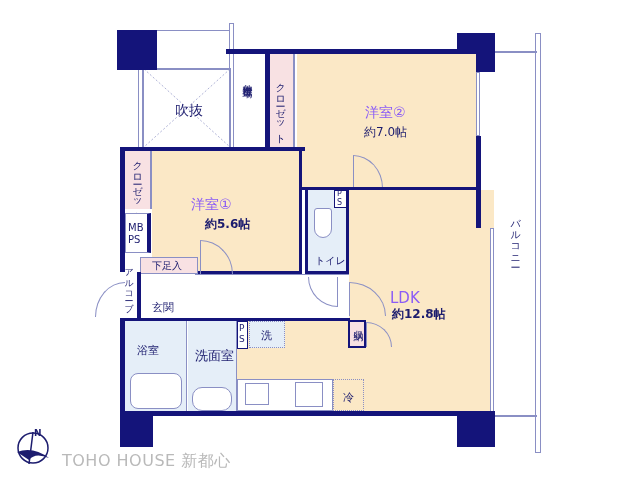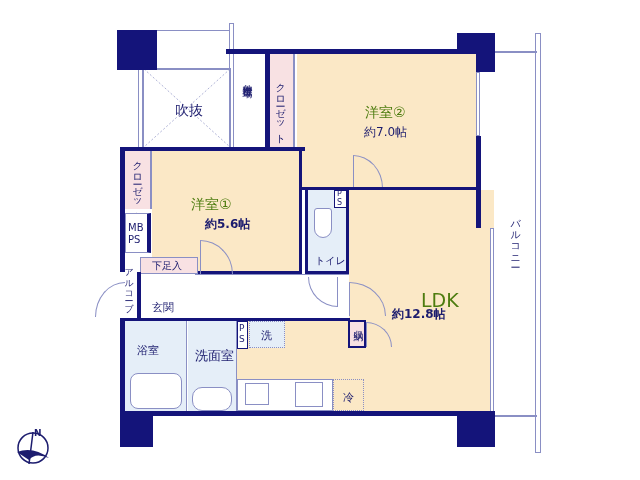--- a/index.html
+++ b/index.html
@@ -7,21 +7,21 @@
          font-family:"DejaVu Sans", sans-serif; color:#1c1c6e; }
   .abs { position:absolute; box-sizing:border-box; }
   .pillar { background:#14147a; }
   .wall { background:#14147a; }
   .room-beige { background:#fbe8c6; }
   .room-blue { background:#e5eef8; }
   .room-pink { background:#f8e1e3; }
   .room-white { background:#ffffff; }
   .thin { border:1px solid #8a8fc4; }
   .lbl { font-size:13px; color:#1c1c6e; text-align:center; white-space:nowrap; }
-  .lbl-big { font-size:14px; color:#4d7c0f; }
+  .lbl-big { font-size:14px; color:#8b5cf6; }
   .sub { font-size:12px; color:#1c1c6e; }
   .vert { writing-mode:vertical-rl; font-size:10px; color:#1c1c6e; letter-spacing:1px; }
   .small { font-size:10px; color:#1c1c6e; }
   .door { border:1px solid #8a8fc4; border-radius:0 100% 0 0; border-bottom:none; border-left:1px solid #8a8fc4; }
   .balcony-rail { background:#ffffff; border:1px solid #8a8fc4; }
   .logo-text { font-size:16px; color:#b9b9b9; letter-spacing:0.5px; }
 </style>
 </head>
 <body>
 
@@ -98,21 +98,21 @@
   <div class="abs room-blue" style="left:305px;top:190px;width:44px;height:84px;border-left:3px solid #14147a;border-right:3px solid #14147a;border-bottom:3px solid #14147a;"></div>
   <div class="abs room-white" style="left:334px;top:190px;width:13px;height:18px;border:1px solid #14147a;"></div>
   <div class="abs small" style="left:337px;top:189px;font-size:8px;">P</div>
   <div class="abs small" style="left:337px;top:198px;font-size:8px;">S</div>
   <div class="abs" style="left:314px;top:208px;width:18px;height:30px;border:1px solid #8a8fc4;border-radius:3px 3px 9px 9px;background:#fff;"></div>
   <div class="abs small" style="left:315px;top:254px;font-family:Liberation Mono, monospace;">トイレ</div>
   <div class="abs door" style="left:308px;top:277px;width:30px;height:30px;border-radius:0 0 0 100%;border-top:none;border-bottom:1px solid #8a8fc4;"></div>
 
   <div class="abs room-beige" style="left:349px;top:190px;width:145px;height:223px;"></div>
   <div class="abs room-beige" style="left:237px;top:320px;width:112px;height:93px;"></div>
-  <div class="abs lbl-big" style="left:421px;top:289px;font-size:19px;text-align:center;">LDK</div>
+  <div class="abs lbl-big" style="left:390px;top:289px;font-size:15px;text-align:center;">LDK</div>
   <div class="abs sub" style="left:392px;top:306px;font-weight:bold;">約12.8帖</div>
   <div class="abs door" style="left:349px;top:282px;width:37px;height:34px;"></div>
   <div class="abs" style="left:490px;top:228px;width:4px;height:185px;border:1px solid #8a8fc4;background:#fff;"></div>
   <div class="abs wall" style="left:476px;top:188px;width:5px;height:40px;"></div>
 
   <div class="abs room-pink" style="left:348px;top:320px;width:18px;height:28px;border:2px solid #14147a;"></div>
   <div class="abs vert" style="left:351px;top:322px;">収納</div>
   <div class="abs door" style="left:366px;top:322px;width:26px;height:25px;"></div>
 
   <div class="abs wall" style="left:120px;top:411px;width:375px;height:5px;"></div>
@@ -145,13 +145,14 @@
 
   <div class="abs" style="left:15px;top:430px;width:36px;height:36px;">
     <svg width="36" height="36">
       <circle cx="18" cy="18" r="15" fill="none" stroke="#1c1c6e" stroke-width="1.5"></circle>
       <line x1="18" y1="2" x2="14" y2="34" stroke="#1c1c6e" stroke-width="1.5"></line>
       <path d="M2 22 Q18 16 34 28 Q20 22 14 30 Z" fill="#1c1c6e"></path>
     </svg>
   </div>
   <div class="abs small" style="left:34px;top:428px;font-size:9px;font-weight:bold;">N</div>
 
+  <div class="abs logo-text" style="left:62px;top:451px;">TOHO HOUSE 新都心</div>
 </div>
 
 </body></html>

